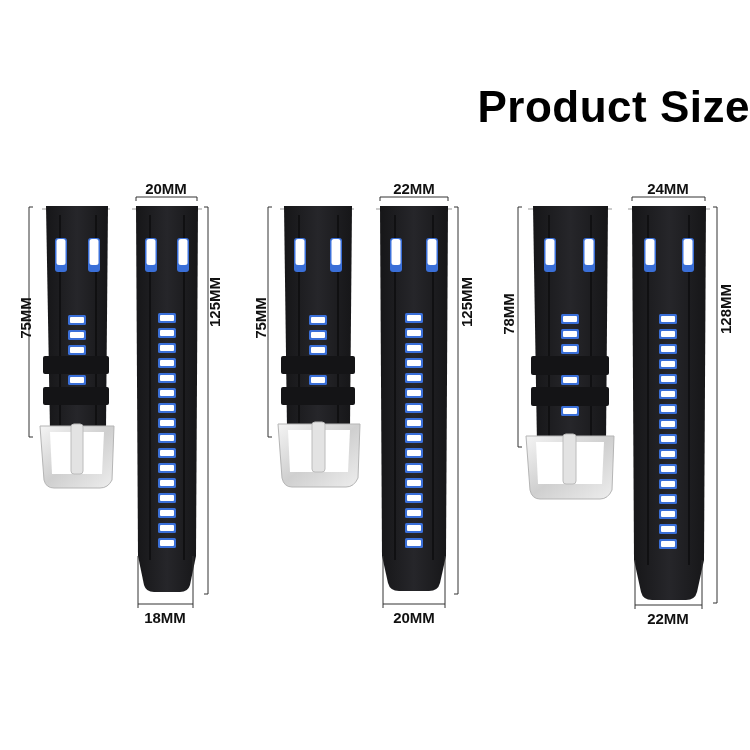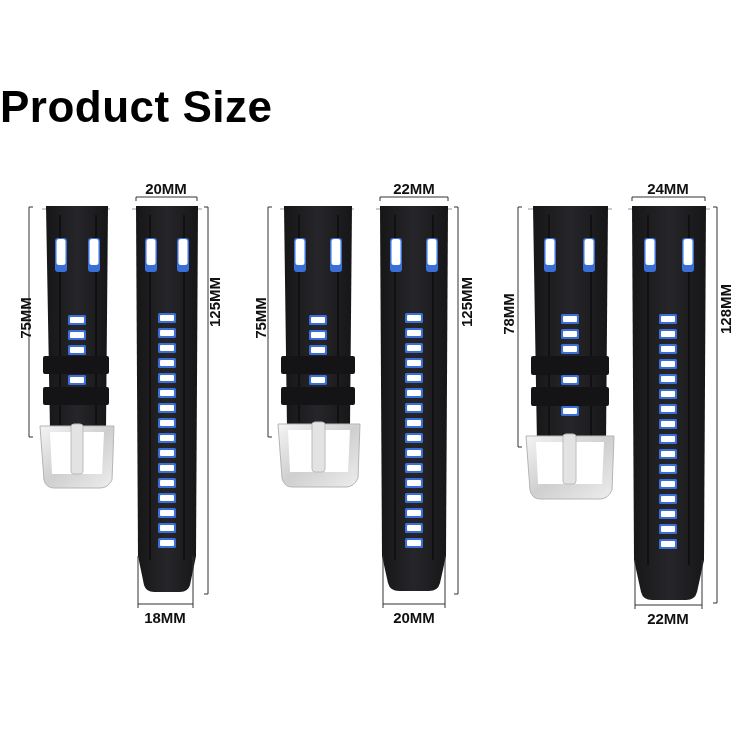--- a/index.html
+++ b/index.html
@@ -1,17 +1,17 @@
 <!DOCTYPE html>
 <html><head>
 <meta charset="utf-8">
 <style>
   html,body{margin:0;padding:0;background:#ffffff;}
   body{width:750px;height:750px;position:relative;overflow:hidden;font-family:"Liberation Sans",sans-serif;}
-  .title{position:absolute;left:0;top:82px;width:750px;text-align:left;font-weight:bold;font-size:44px;color:#000;letter-spacing:0.5px;}
+  .title{position:absolute;left:0;top:82px;width:750px;text-align:right;font-weight:bold;font-size:44px;color:#000;letter-spacing:0.5px;}
   svg{position:absolute;left:0;top:0;}
   .lbl{font-family:"Liberation Sans",sans-serif;font-weight:bold;font-size:15px;fill:#111;}
 </style>
 </head>
 <body>
 
 <div class="title">Product Size</div>
 
 <svg width="750" height="750" viewBox="0 0 750 750" xmlns="http://www.w3.org/2000/svg">
   <defs>

